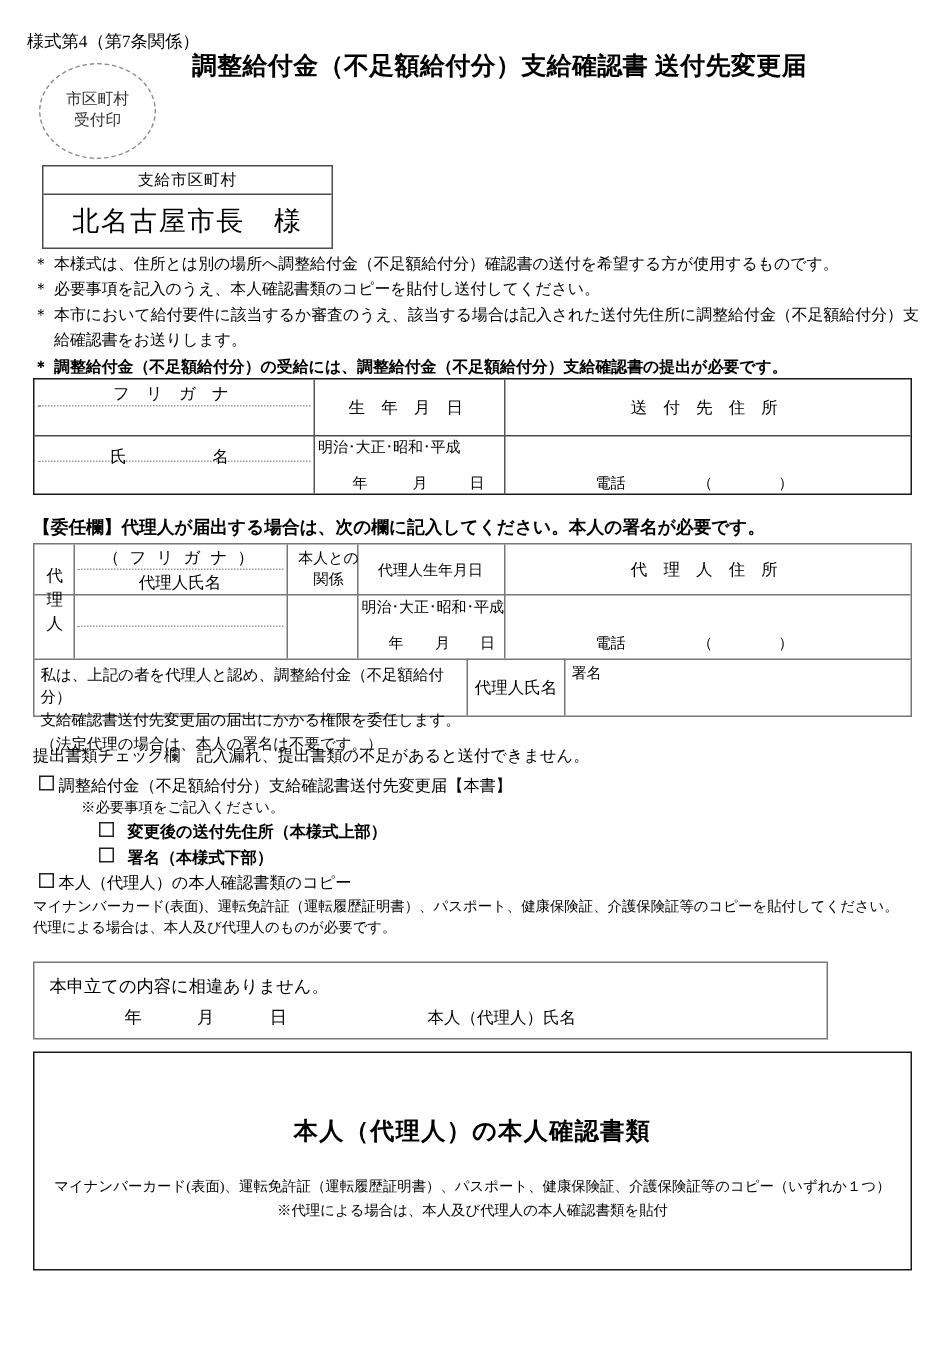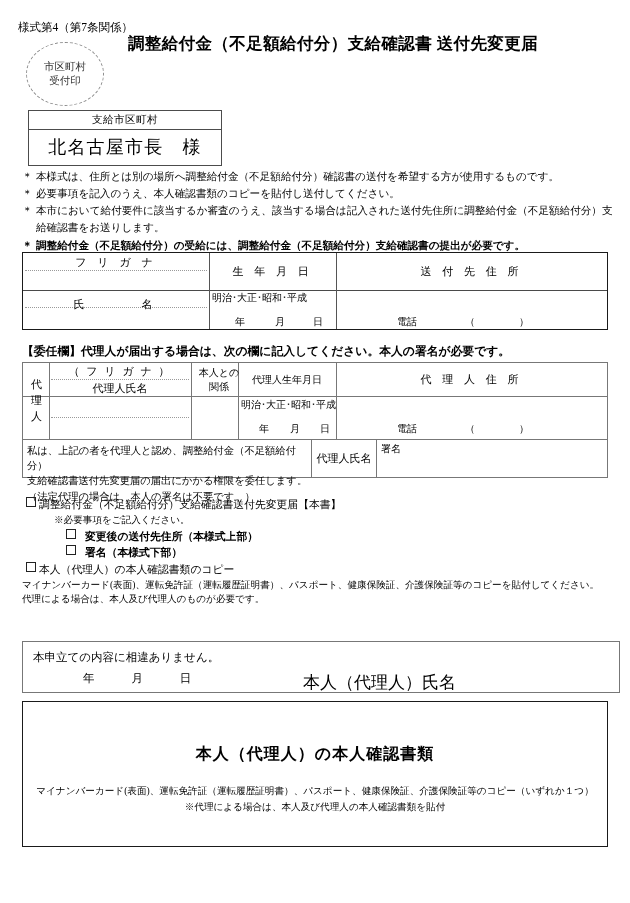--- a/index.html
+++ b/index.html
@@ -176,40 +176,39 @@
   .ind1 { padding-left: 4px; }
   .ind2 { padding-left: 44px; }
   .ind-note { padding-left: 32px; font-size: 9.6px; }
   .chk-gap { margin-left: 6px; font-weight: bold; }
   .fineprint { font-size: 9.6px; line-height: 1.5; }
 
   
   .decl {
     position: absolute;
     left: 22px; top: 641px;
-    width: 598px; height: 52px;
+    width: 530px; height: 52px;
     border: 1px solid #777;
     box-sizing: border-box;
   }
   .decl .d1 {
     position: absolute;
     left: 10px; top: 8px;
     font-size: 11.5px;
   }
   .decl .d2 {
     position: absolute;
     left: 60px; top: 29px;
     font-size: 11.5px;
   }
   .decl .d2 span { margin-right: 34px; }
   .decl .d3 {
     position: absolute;
     left: 262px; top: 29px;
-    font-size: 17px;
-    margin-left: 18px;
+    font-size: 11px;
   }
 
   
   .attach {
     position: absolute;
     left: 22px; top: 701px;
     width: 586px; height: 146px;
     border: 1.8px solid #1a1a1a;
     box-sizing: border-box;
   }
@@ -347,20 +346,21 @@
       <div>支給確認書送付先変更届の届出にかかる権限を委任します。</div>
       <div>（法定代理の場合は、本人の署名は不要です。）</div>
     </div>
 
     <div class="cell" style="left:289px; top:76px; width:64px; bottom:0; height:39px;">代理人氏名</div>
 
     <div class="cell left small" style="left:358px; top:79px; width:80px; height:14px;">署名</div>
   </div>
 
   <div class="checklist">
+    <div class="chk-head">提出書類チェック欄　記入漏れ、提出書類の不足があると送付できません。</div>
 
     <div class="chk-row ind1">
       <span class="box-ico"></span>
       <span>調整給付金（不足額給付分）支給確認書送付先変更届【本書】</span>
     </div>
 
     <div class="ind-note">※必要事項をご記入ください。</div>
 
     <div class="chk-row ind2">
       <span class="box-ico"></span>

